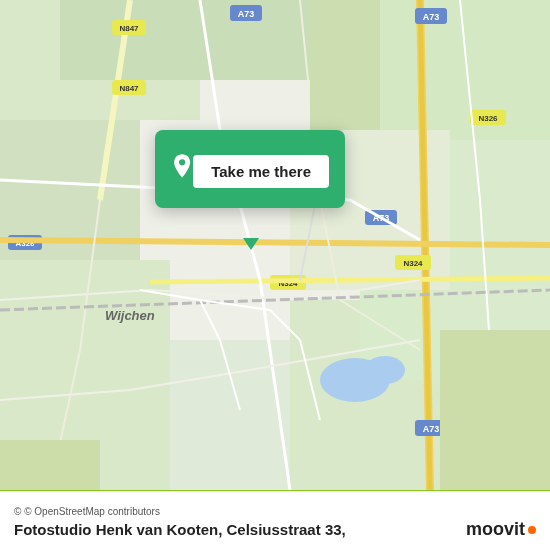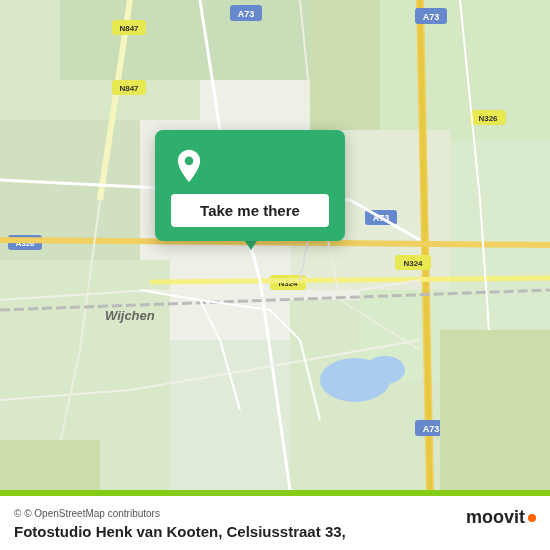--- a/index.html
+++ b/index.html
@@ -29,22 +29,22 @@
 
     
     #popup-card {
       position: absolute;
       top: 130px;
       left: 155px;
       width: 190px;
       background: #2eaf6e;
       border-radius: 8px;
       display: flex;
-      flex-direction: column;
-      align-items: flex-start;
+      flex-direction: row;
+      align-items: center;
       padding: 18px 16px 14px;
       box-shadow: 0 4px 16px rgba(0,0,0,0.25);
       z-index: 10;
     }
 
     .map-pin {
       width: 36px;
       height: 36px;
       margin-bottom: 10px;
     }
@@ -60,21 +60,21 @@
       cursor: pointer;
       white-space: nowrap;
       width: 100%;
       text-align: center;
     }
 
     #footer {
       width: 550px;
       height: 60px;
       background: white;
-      border-top: 6px solid #84cc16;
+      border-top: 1px solid #84cc16;
       display: flex;
       flex-direction: column;
       justify-content: center;
       padding: 6px 14px 4px;
       position: relative;
     }
 
     .footer-attribution {
       font-size: 10px;
       color: #555;
@@ -88,21 +88,21 @@
     }
 
     .footer-subtitle {
       font-size: 13px;
       color: #555;
     }
 
     .moovit-logo {
       position: absolute;
       right: 14px;
-      bottom: 22px;
+      bottom: 10px;
       font-size: 18px;
       font-weight: 700;
       color: #222;
       display: flex;
       align-items: center;
       gap: 2px;
     }
 
     .moovit-dot {
       width: 8px;

